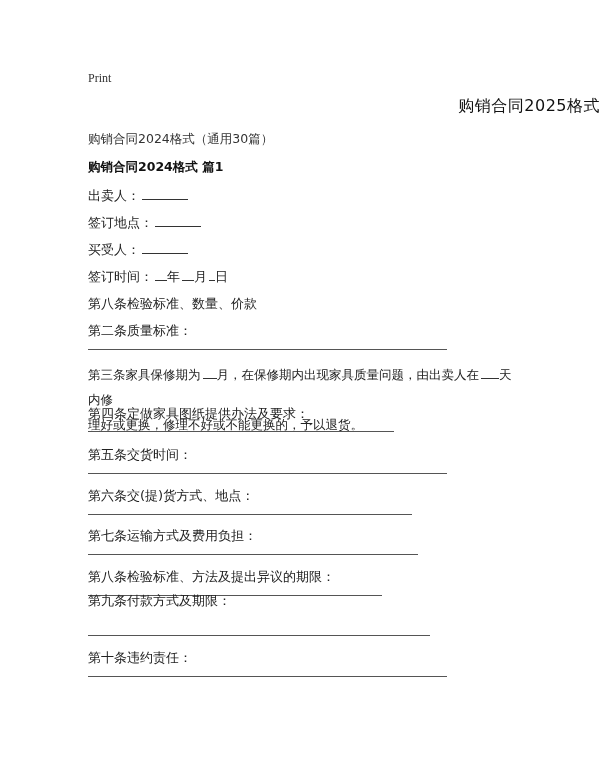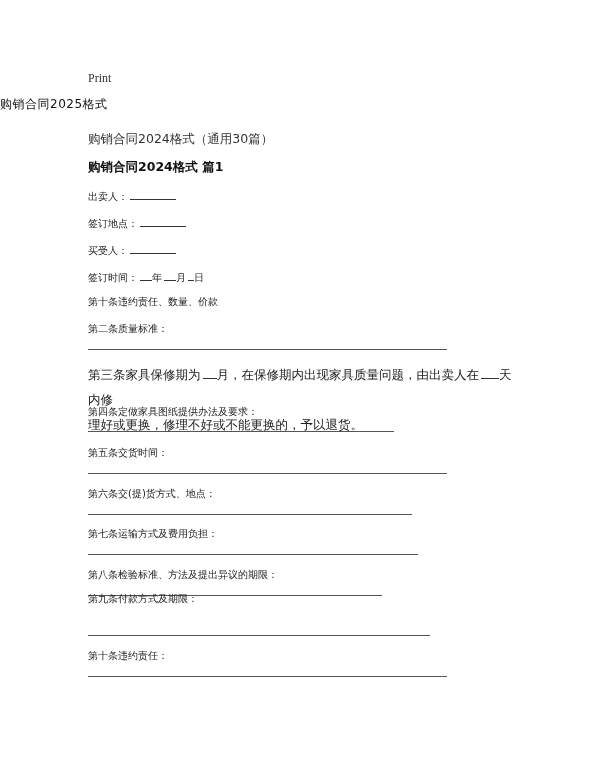--- a/index.html
+++ b/index.html
@@ -1,22 +1,22 @@
 <!DOCTYPE html>
 <html><head>
   <meta charset="utf-8">
   <style>
     html, body { margin: 0; padding: 0; background: #ffffff; }
     body { width: 600px; height: 776px; position: relative; overflow: hidden;
            font-family: "DejaVu Sans", "Liberation Sans", sans-serif; color: #222; }
     .print { position: absolute; left: 88px; top: 71px; font-family: "Liberation Serif", serif; font-size: 12px; color: #333; text-align: right; }
-    .title { position: absolute; left: 0; width: 600px; top: 96px; text-align: left; font-size: 12px; color: #111; letter-spacing: 0.5px; }
+    .title { position: absolute; left: 0; width: 600px; top: 96px; text-align: right; font-size: 16px; color: #111; letter-spacing: 0.5px; }
     .subtitle { position: absolute; left: 88px; top: 131px; font-size: 12.5px; color: #333; }
     .section { position: absolute; left: 88px; top: 159px; font-size: 12.5px; font-weight: bold; color: #111; }
-    .line { position: absolute; left: 88px; font-size: 10px; color: #222; white-space: nowrap; }
+    .line { position: absolute; left: 88px; font-size: 13px; color: #222; white-space: nowrap; }
     .para { position: absolute; left: 88px; width: 430px; font-size: 12.5px; line-height: 25px; color: #222; }
     .blank { display: inline-block; border-bottom: 1px solid #333; height: 12px; vertical-align: baseline; margin-left: 2px; }
     .rule { position: absolute; left: 88px; height: 0; border-top: 1px solid #555; }
   </style>
 </head>
 <body>
 
 <div class="print">Print</div>
 
 <div class="title">购销合同2025格式</div>
@@ -29,21 +29,21 @@
 <div class="line" style="top:214px;font-family:Liberation Mono, monospace;">
   <span>签订地点：</span><span class="blank" style="width:46px;"></span>
 </div>
 <div class="line" style="top:241px;">
   <span>买受人：</span><span class="blank" style="width:46px;"></span>
 </div>
 <div class="line" style="top:268px;">
   <span>签订时间：</span><span class="blank" style="width:12px;"></span><span>年</span><span class="blank" style="width:12px;"></span><span>月</span><span class="blank" style="width:6px;"></span><span>日</span>
 </div>
 
-<div class="line" style="top:295px;">第十条违约责任、数量、价款</div>
+<div class="line" style="top:295px;">第八条检验标准、数量、价款</div>
 <div class="line" style="top:322px;">第二条质量标准：</div>
 <div class="rule" style="top:349px; width:359px;"></div>
 
 <div class="para" style="top:362px;">
   <span>第三条家具保修期为</span><span class="blank" style="width:14px;"></span><span>月，在保修期内出现家具质量问题，由出卖人在</span><span class="blank" style="width:18px;"></span><span>天内修</span><br>
   <span>理好或更换，修理不好或不能更换的，予以退货。</span>
 </div>
 
 <div class="line" style="top:405px;">第四条定做家具图纸提供办法及要求：</div>
 <div class="rule" style="top:431px; width:306px;"></div>

